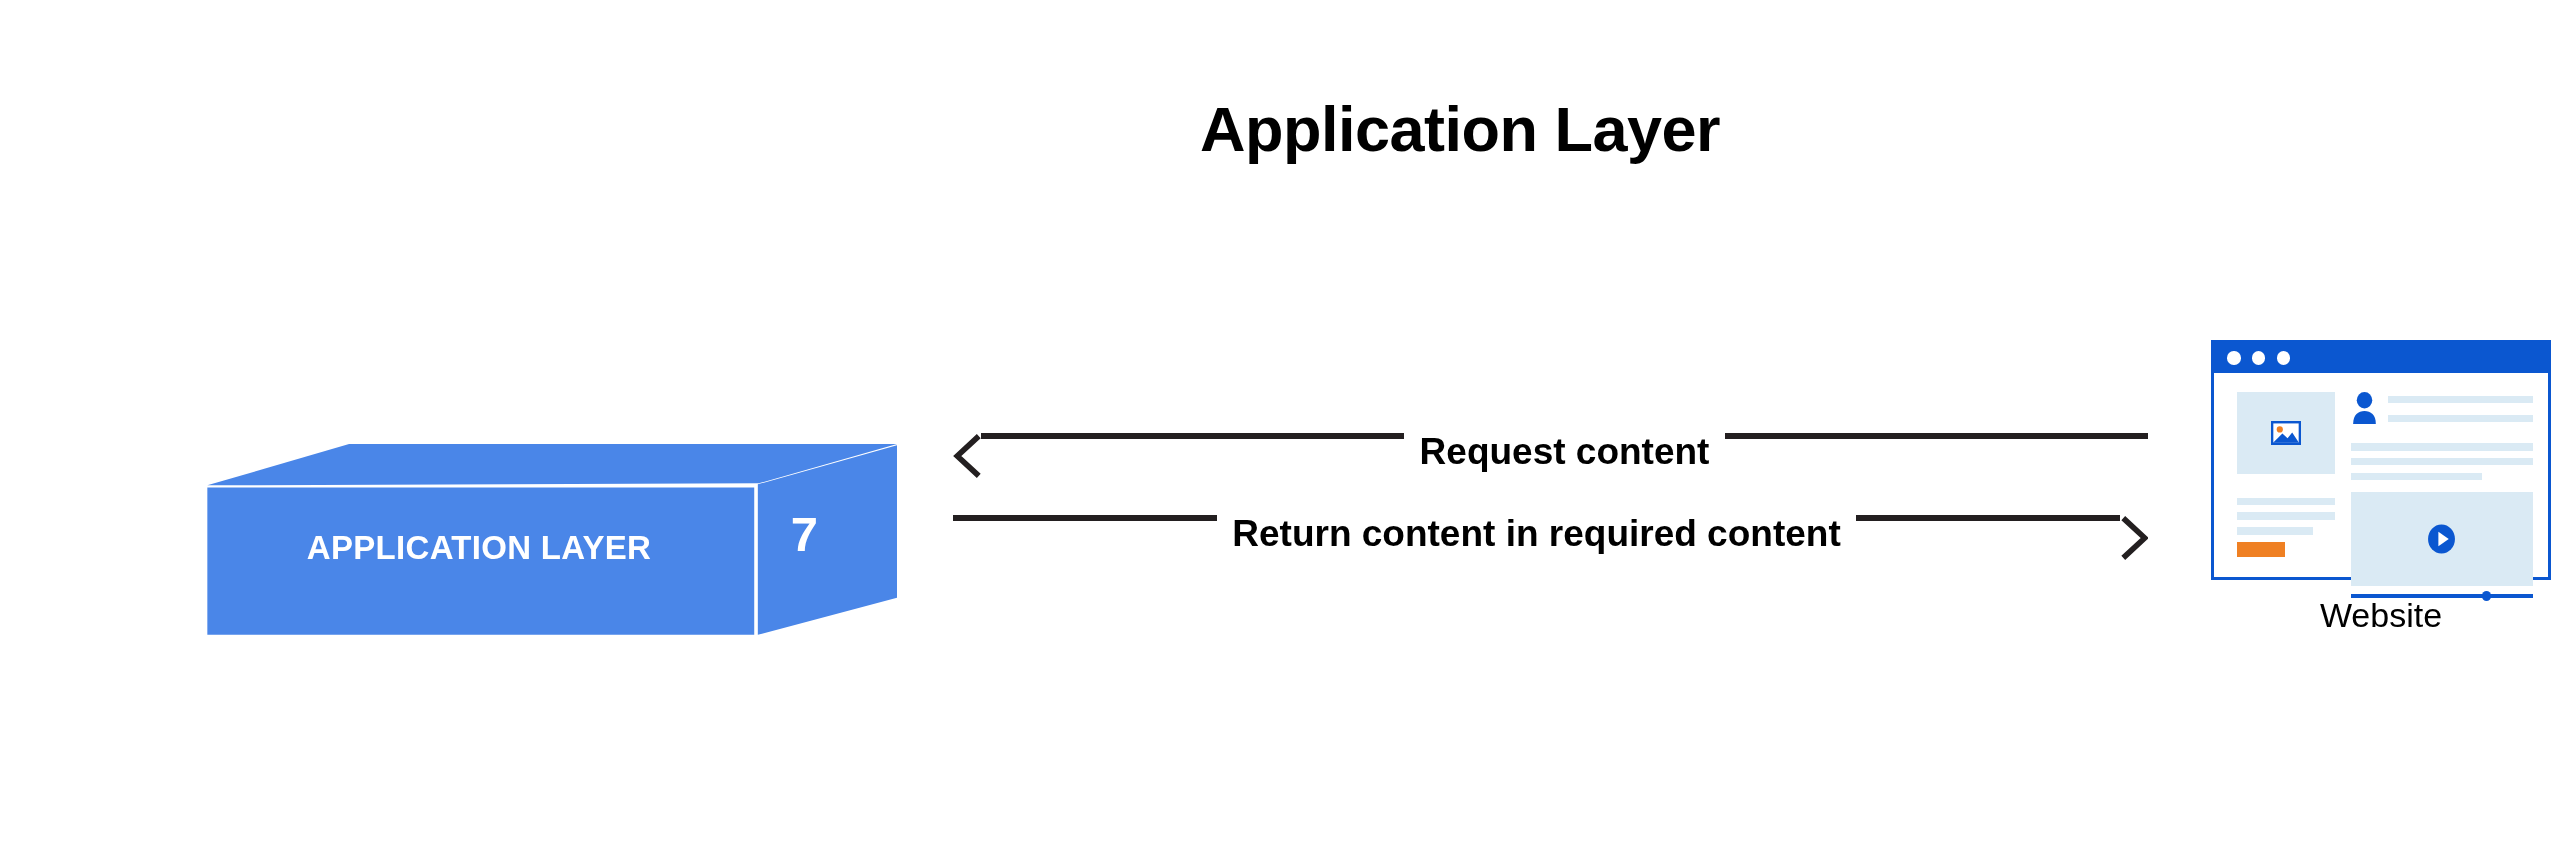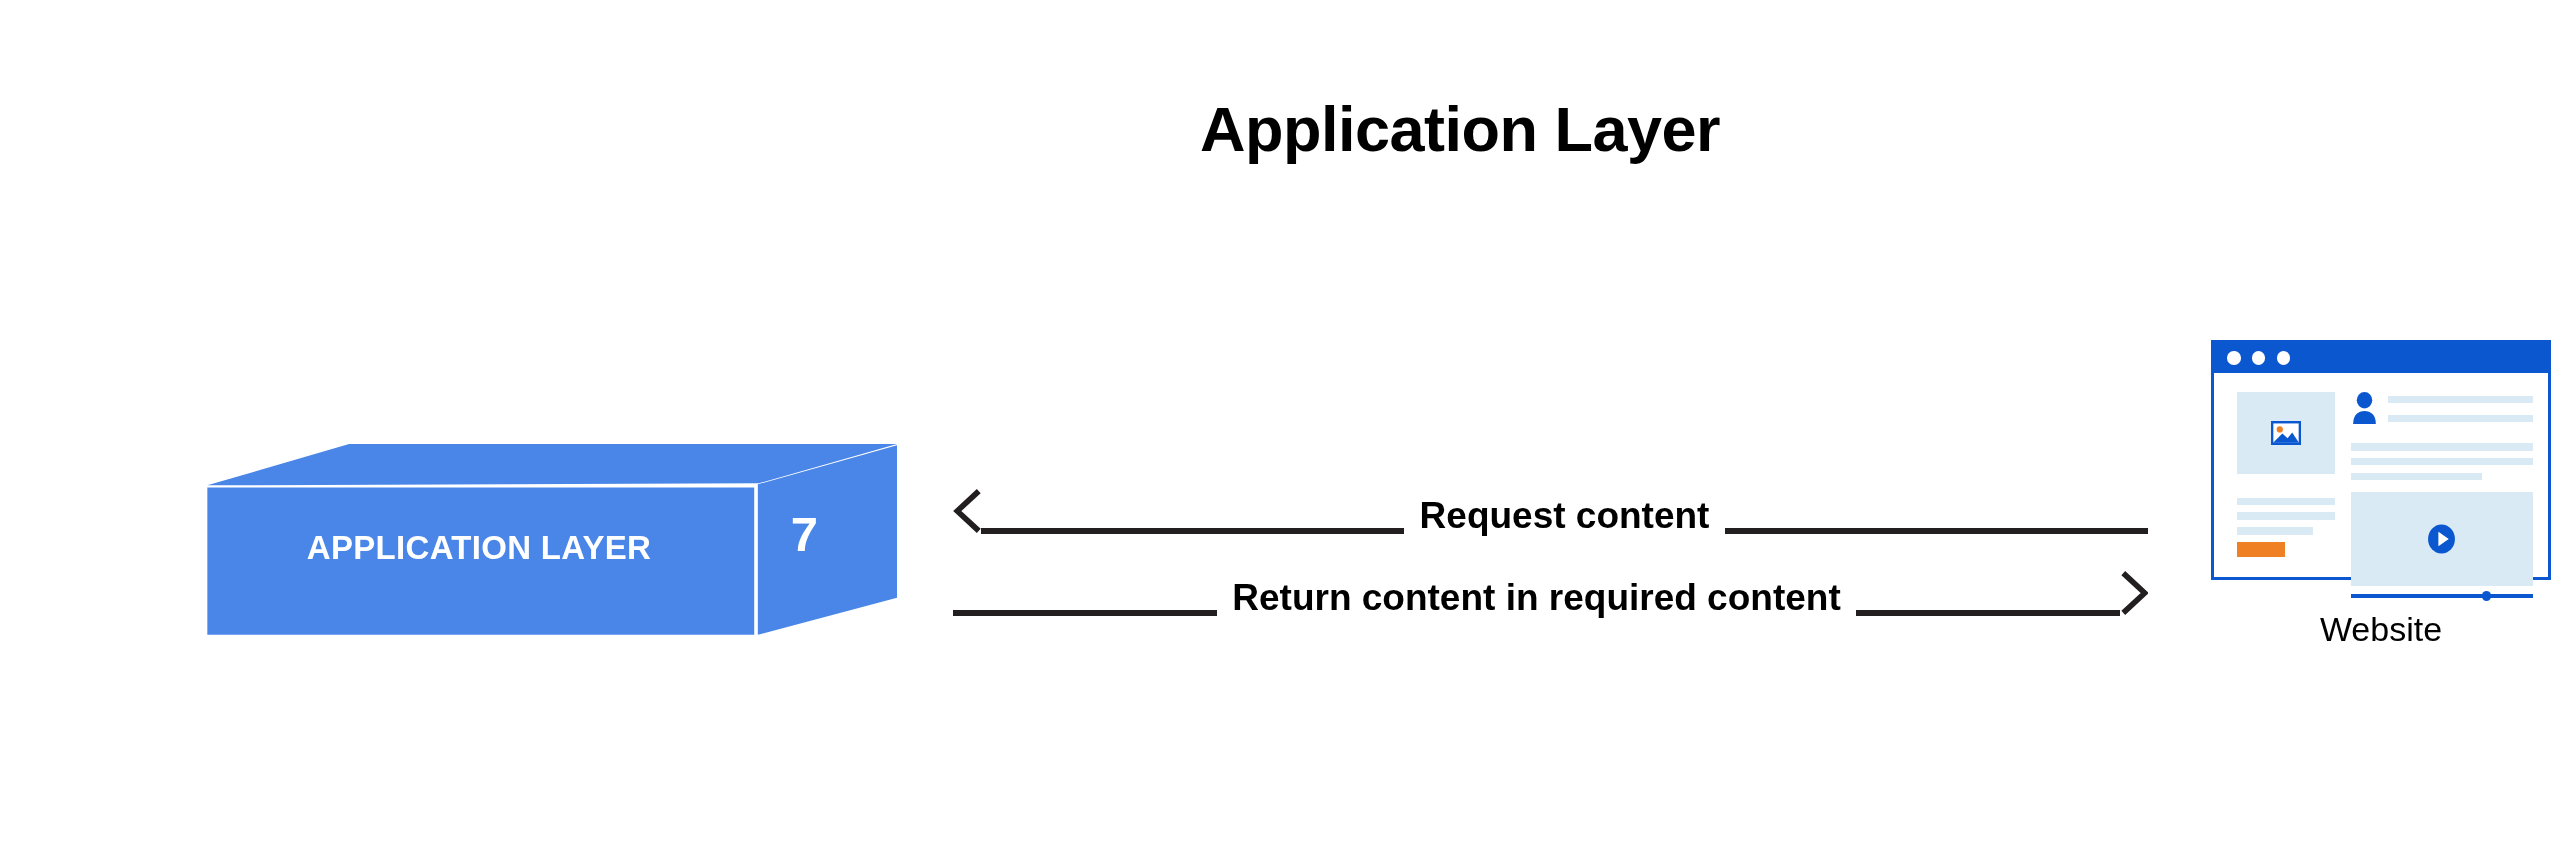--- a/index.html
+++ b/index.html
@@ -68,22 +68,21 @@
 
   
   .flow-group { position: absolute; left: 953px; top: 433px; width: 1195px; height: 155px; }
 
   .flow-row {
     position: absolute;
     left: 0;
     width: 1195px;
     height: 57px;
     display: flex;
-    align-items: flex-end;
-    margin-top: 44px;
+    align-items: flex-start;
   }
   .flow-row.top { top: 0px; }
   .flow-row.bottom { top: 82px; }
 
   .arrow-label {
     font-size: 37px;
     font-weight: 700;
     color: #000000;
     white-space: nowrap;
     line-height: 1;
@@ -177,21 +176,21 @@
     position: absolute;
     top: -2.6px;
     left: 72%;
     width: 9.8px;
     height: 9.8px;
     border-radius: 50%;
     background: #0b57d0;
   }
 
   .website-caption {
-    margin-top: 32px;
+    margin-top: 18px;
     width: 340px;
     text-align: center;
     font-size: 34px;
     font-weight: 500;
     color: #000000;
     line-height: 1;
   }
 </style>
 </head>
 <body>

